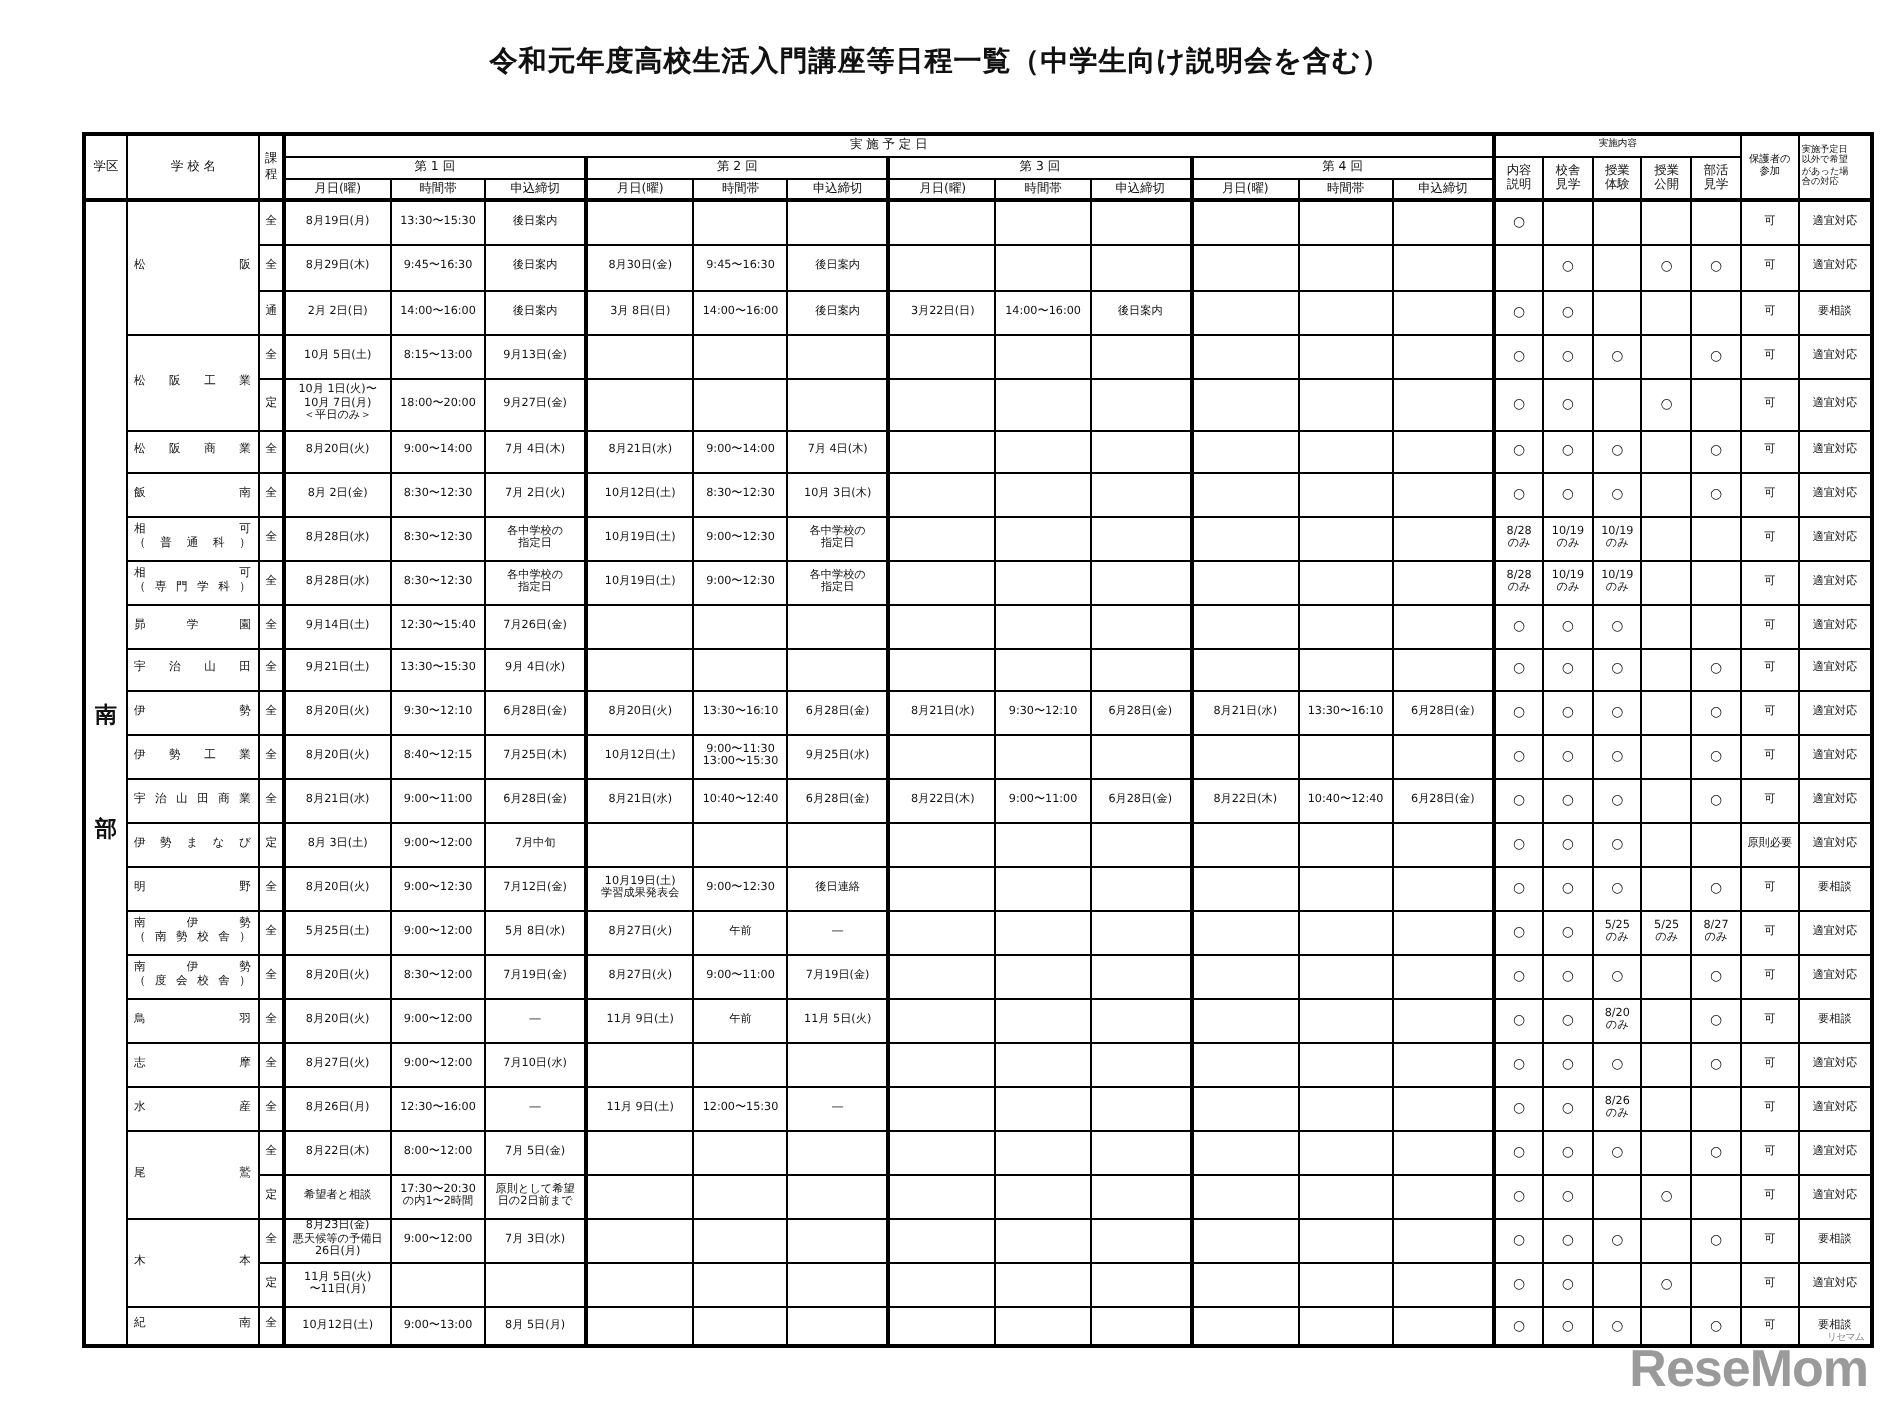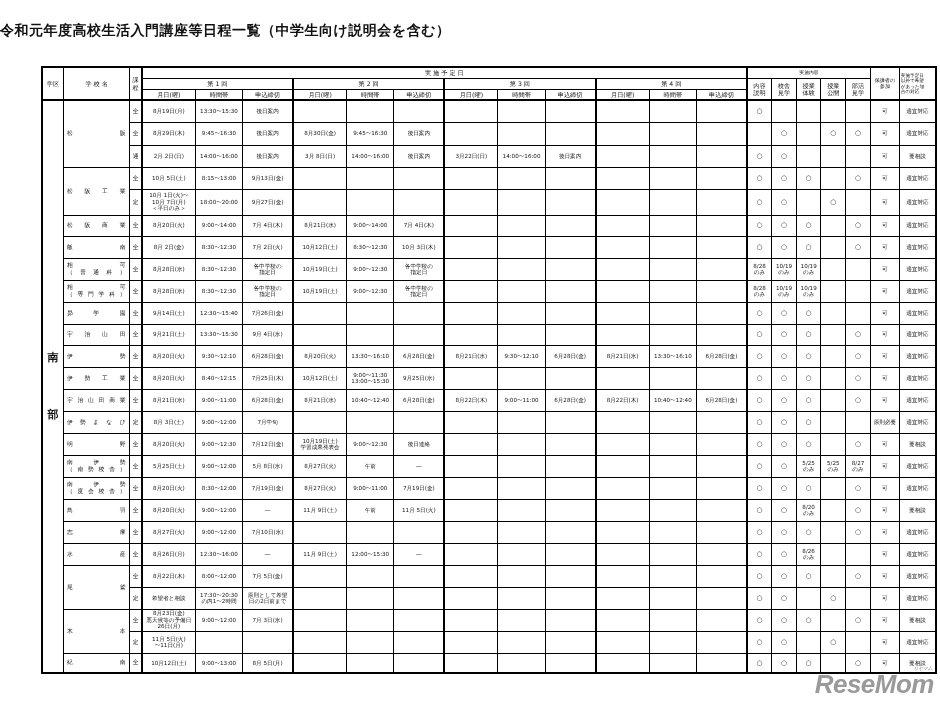--- a/index.html
+++ b/index.html
@@ -1,37 +1,37 @@
 <!DOCTYPE html>
 <html><head>
 <meta charset="utf-8">
 <style>
   html, body { margin:0; padding:0; background:#ffffff; }
   body { width:940px; height:704px; position:relative; overflow:hidden;
          font-family:"DejaVu Sans", "Liberation Sans", sans-serif; color:#111; }
-  .title { position:absolute; left:0; top:22px; width:940px; text-align:left;
+  .title { position:absolute; left:0; top:22px; width:940px; text-align:center;
            font-size:14px; font-weight:bold; letter-spacing:0.5px; }
   table.sched { position:absolute; left:41px; top:66px; width:896px;
                 border-collapse:collapse; table-layout:fixed;
                 border:2px solid #000; }
   table.sched td, table.sched th { border:1px solid #000; padding:0;
       text-align:center; vertical-align:middle; font-weight:normal;
       font-size:5.6px; line-height:1.15; overflow:hidden; white-space:pre-line; }
   table.sched th { font-size:6.2px; }
   .hdr-small { font-size:4.6px !important; text-align:left !important; padding-left:1px !important; }
   .thick-l { border-left:2px solid #000 !important; }
   .thick-r { border-right:2px solid #000 !important; }
   .thick-b { border-bottom:2px solid #000 !important; }
   .school { text-align:justify !important; text-align-last:justify; padding:0 3px !important;
             font-size:5.8px !important; letter-spacing:1px; }
   .course { font-size:5.8px !important; }
   .district { font-size:11px !important; font-weight:bold !important; line-height:2.6 !important; }
   .mark { font-size:7px !important; }
   .watermark { position:absolute; right:6px; bottom:4px; font-family:"Liberation Sans", sans-serif;
-               font-size:26px; font-weight:bold; color:#9a9a9a; letter-spacing:-0.5px;font-style:italic; }
+               font-size:26px; font-weight:bold; color:#9a9a9a; letter-spacing:-0.5px; }
   .watermark small { position:absolute; right:2px; top:-4px; font-size:5px; font-weight:normal; color:#888; }
 </style>
 </head>
 <body>
 
 <div class="title">令和元年度高校生活入門講座等日程一覧（中学生向け説明会を含む）</div>
 
 <table class="sched">
   <colgroup>
     <col style="width:20px">

